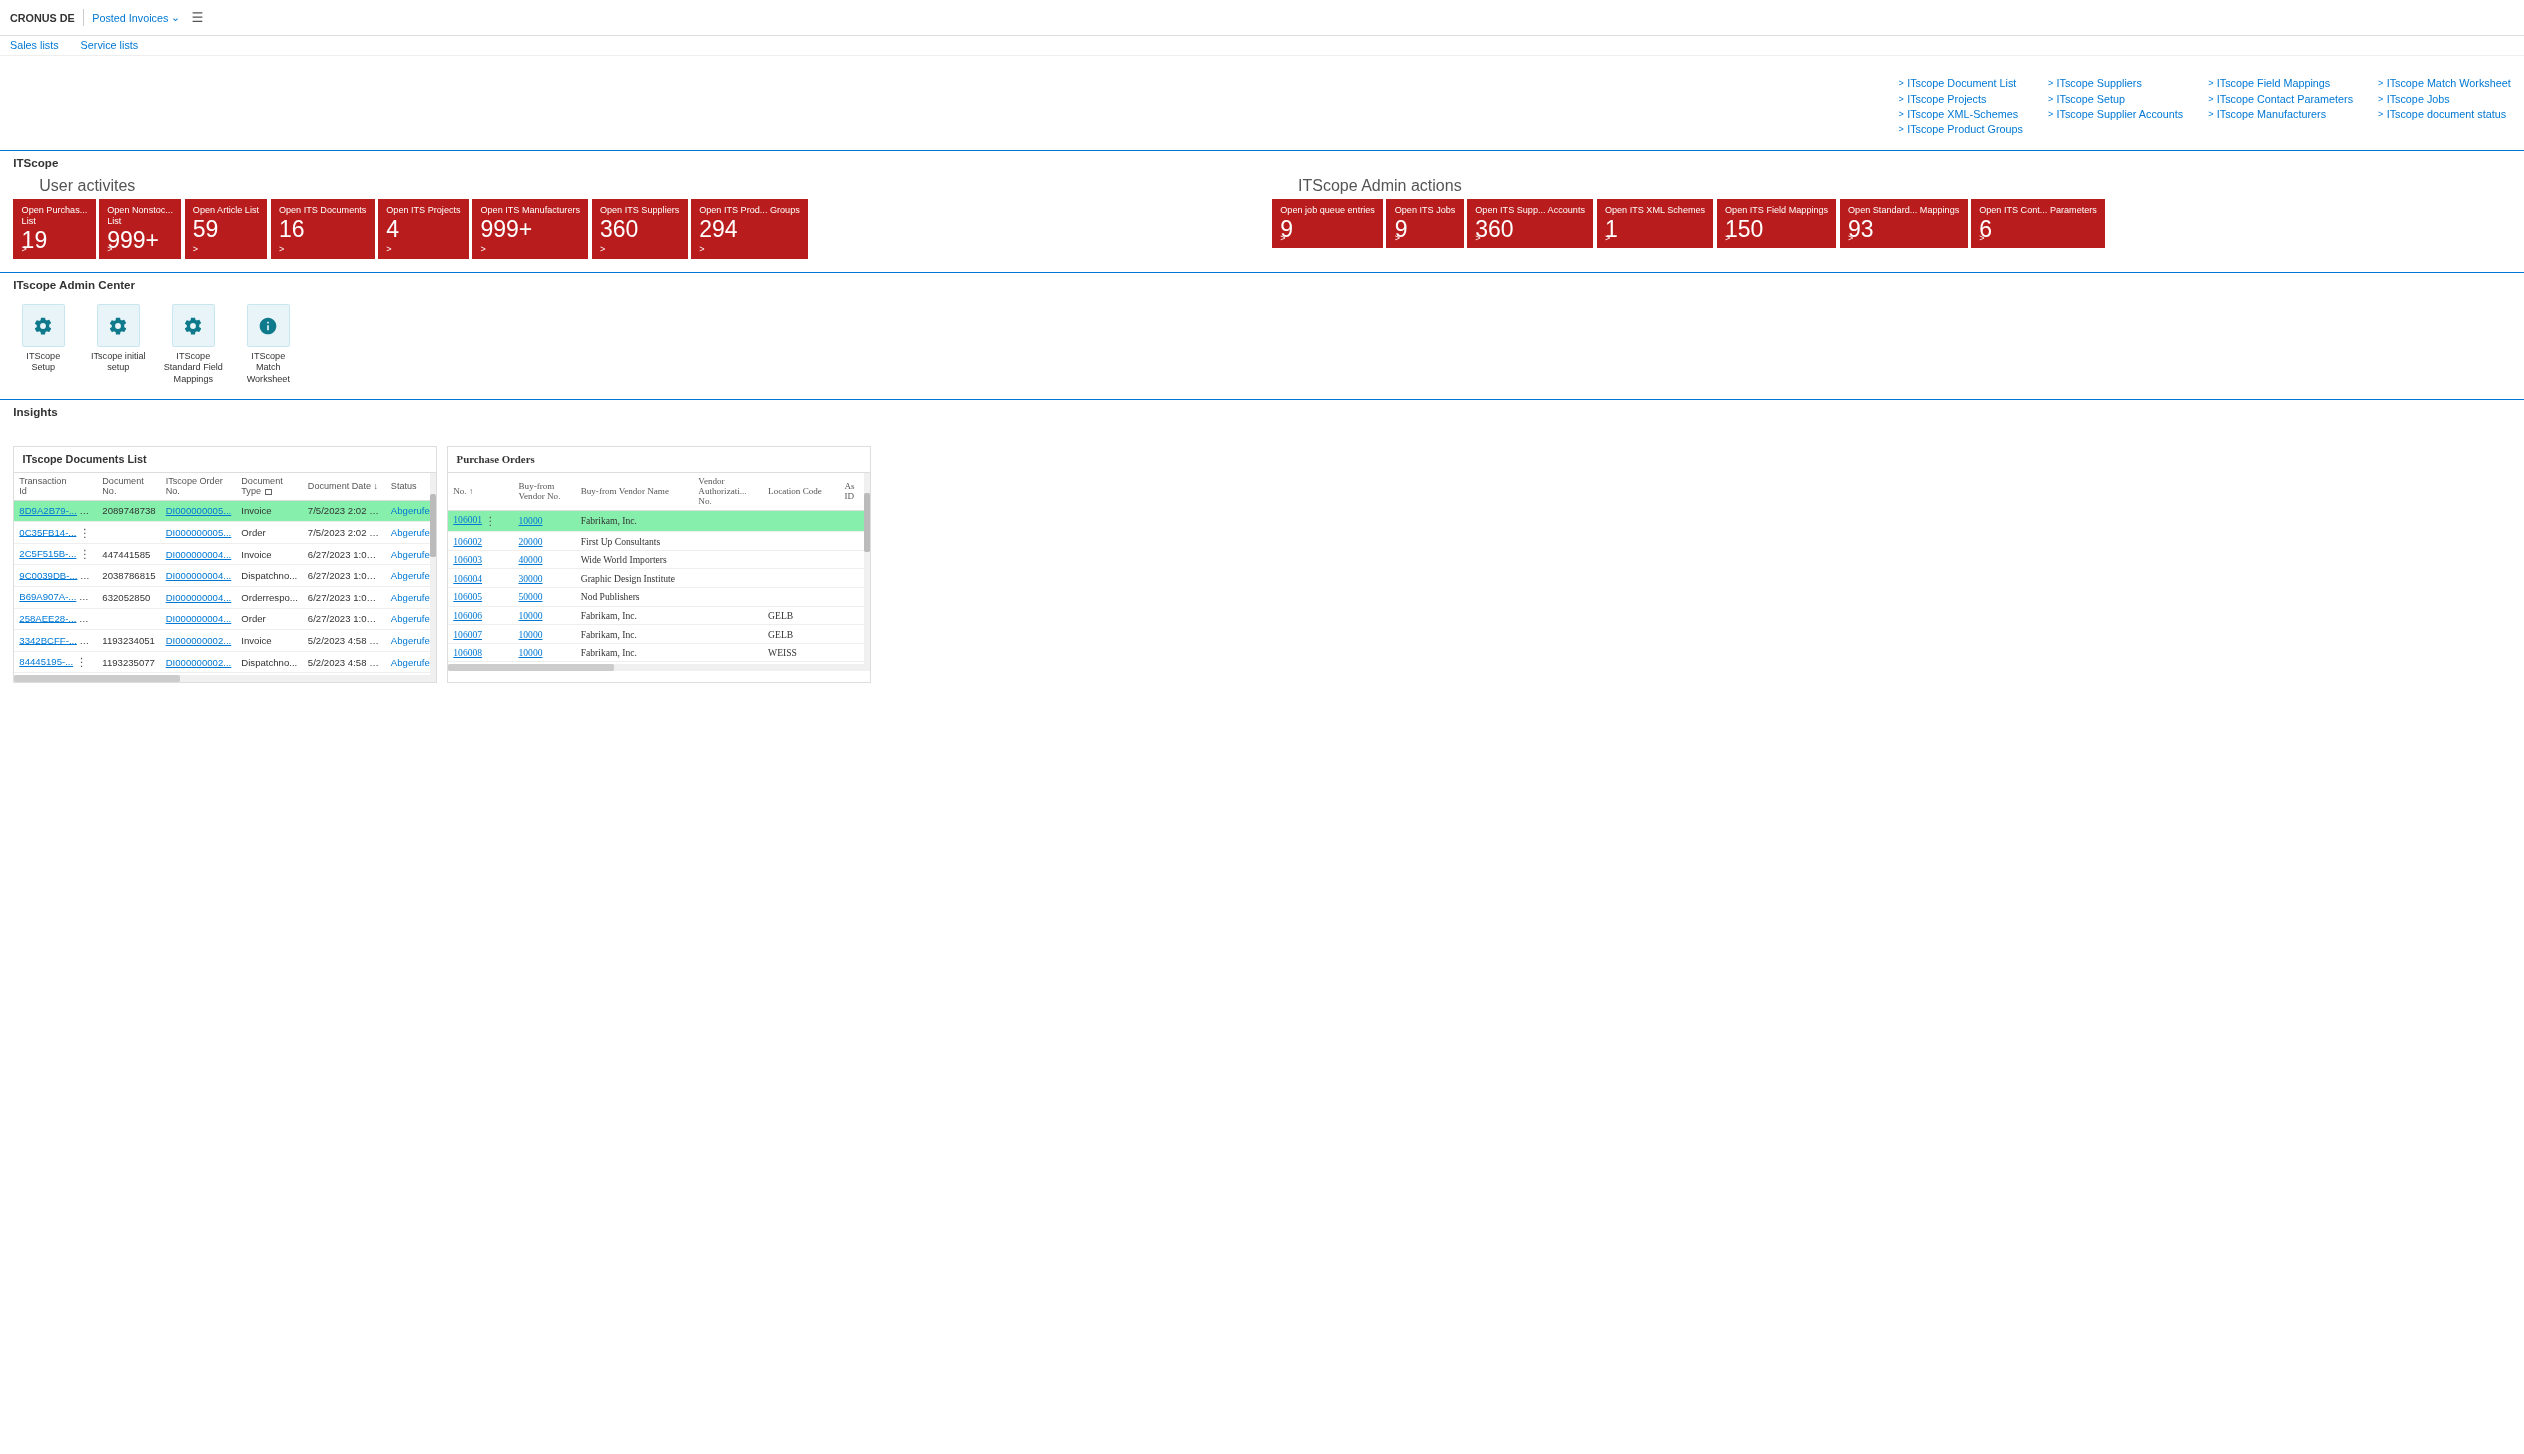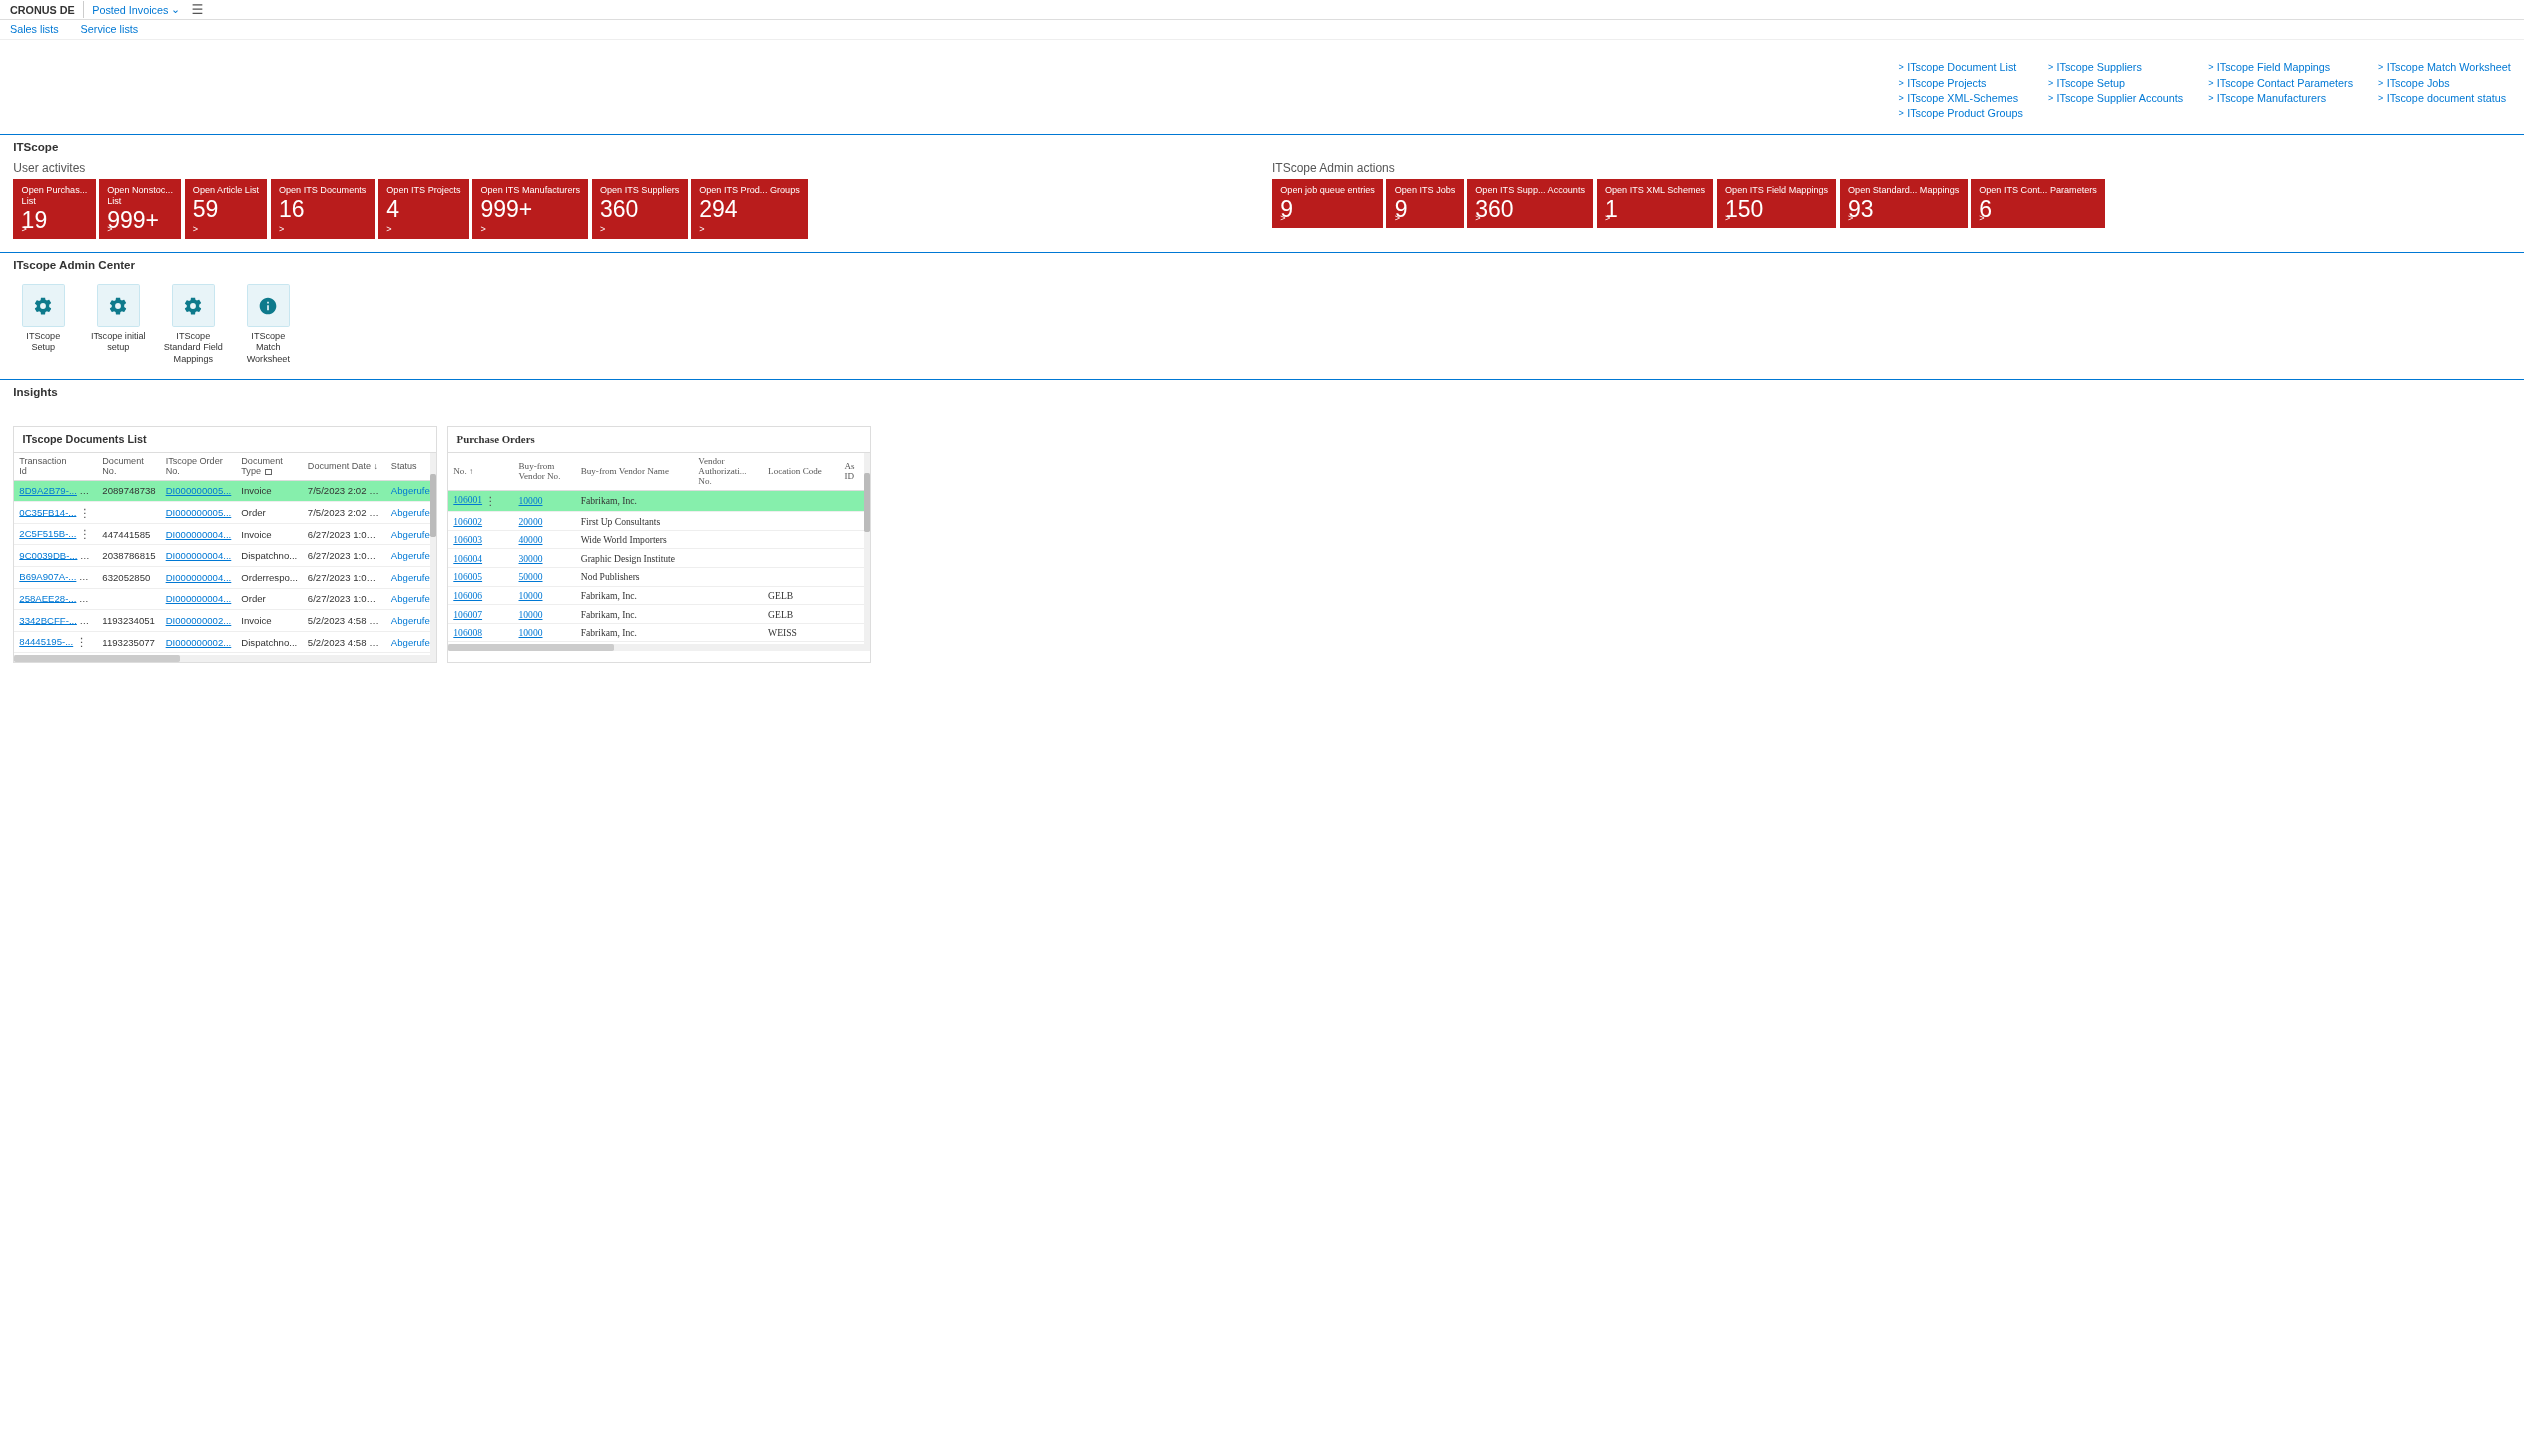--- a/index.html
+++ b/index.html
@@ -1,40 +1,40 @@
 <!DOCTYPE html>
 <html style="font-size:13.3px"><head>
   <meta charset="utf-8">
   <style>
     * { box-sizing: border-box; margin: 0; padding: 0; }
     body { font-family: 'Segoe UI', Arial, sans-serif; font-size: 10.8px; color: #333; background: #fff; overflow-x: hidden; }
 
     
-    .top-bar { display: flex; align-items: center; padding: 0 10px; height: 20px; border-bottom: 0.8px solid #ddd; background: #fff; }
+    .top-bar { display: flex; align-items: center; padding: 0 10px; height: 36px; border-bottom: 0.8px solid #ddd; background: #fff; }
     .company-name { font-size: 10.8px; font-weight: 600; color: #333; margin-right: 8.3px; }
     .top-bar-divider { width: 0.8px; height: 16.6px; background: #ccc; margin-right: 8.3px; }
     .nav-link { font-size: 10.8px; color: #0078d4; text-decoration: none; cursor: pointer; display: flex; align-items: center; gap: 2.5px; justify-content: flex-end; }
     .hamburger { margin-left: 11.6px; cursor: pointer; font-size: 13.3px; color: #555; }
     .sub-nav { display: flex; gap: 22px; padding: 3.3px 10px; border-bottom: 0.8px solid #eee; }
     .sub-nav a { font-size: 10.8px; color: #0078d4; text-decoration: none; cursor: pointer; }
 
     
     .welcome-section { display: flex; padding: 15px 13.3px 8.3px; gap: 16.6px; }
     .welcome-title { font-size: 27px; font-weight: 300; color: #333; line-height: 1.2; flex: 0 0 316px; }
     .welcome-links { display: grid; grid-template-columns: repeat(4, auto); gap: 3.3px 25px; margin-left: auto; align-content: start; padding-top: 6.7px; }
     .welcome-link { font-size: 10.8px; color: #0078d4; text-decoration: none; cursor: pointer; white-space: nowrap; display: flex; align-items: center; gap: 3.3px; text-align: right; }
     .welcome-link::before { content: '>'; font-size: 9.1px; }
 
     
     .section-header { font-size: 11.6px; font-weight: 600; color: #333; padding: 5px 13.3px; border-top: 0.8px solid #0078d4; margin-top: 6.7px; }
 
     
     .tiles-area { padding: 3.3px 13.3px 6.7px; display: flex; gap: 20px; }
     .tiles-group { flex: 1; }
-    .tiles-group-label { font-size: 12px; color: #555; margin-bottom: 3.3px; }
+    .tiles-group-label { font-size: 16px; color: #555; margin-bottom: 3.3px; margin-left: 26px; }
     .tiles-row { display: flex; gap: 3.3px; flex-wrap: wrap; }
 
     .tile { background: #b91c1c; color: #fff; padding: 6.7px 8.3px; min-width: 58px; cursor: pointer; position: relative; flex-shrink: 0; }
     .tile-label { font-size: 9.1px; line-height: 1.2; display: block; margin-bottom: 1.7px; }
     .tile-number { font-size: 23px; font-weight: 300; line-height: 1; display: block; }
     .tile-arrow { position: absolute; bottom: 5px; left: 8.3px; font-size: 9.1px; }
 
     
     .admin-section { padding: 3.3px 13.3px 6.7px; }
     .admin-icons-row { display: flex; gap: 15px; margin-top: 5px; }

